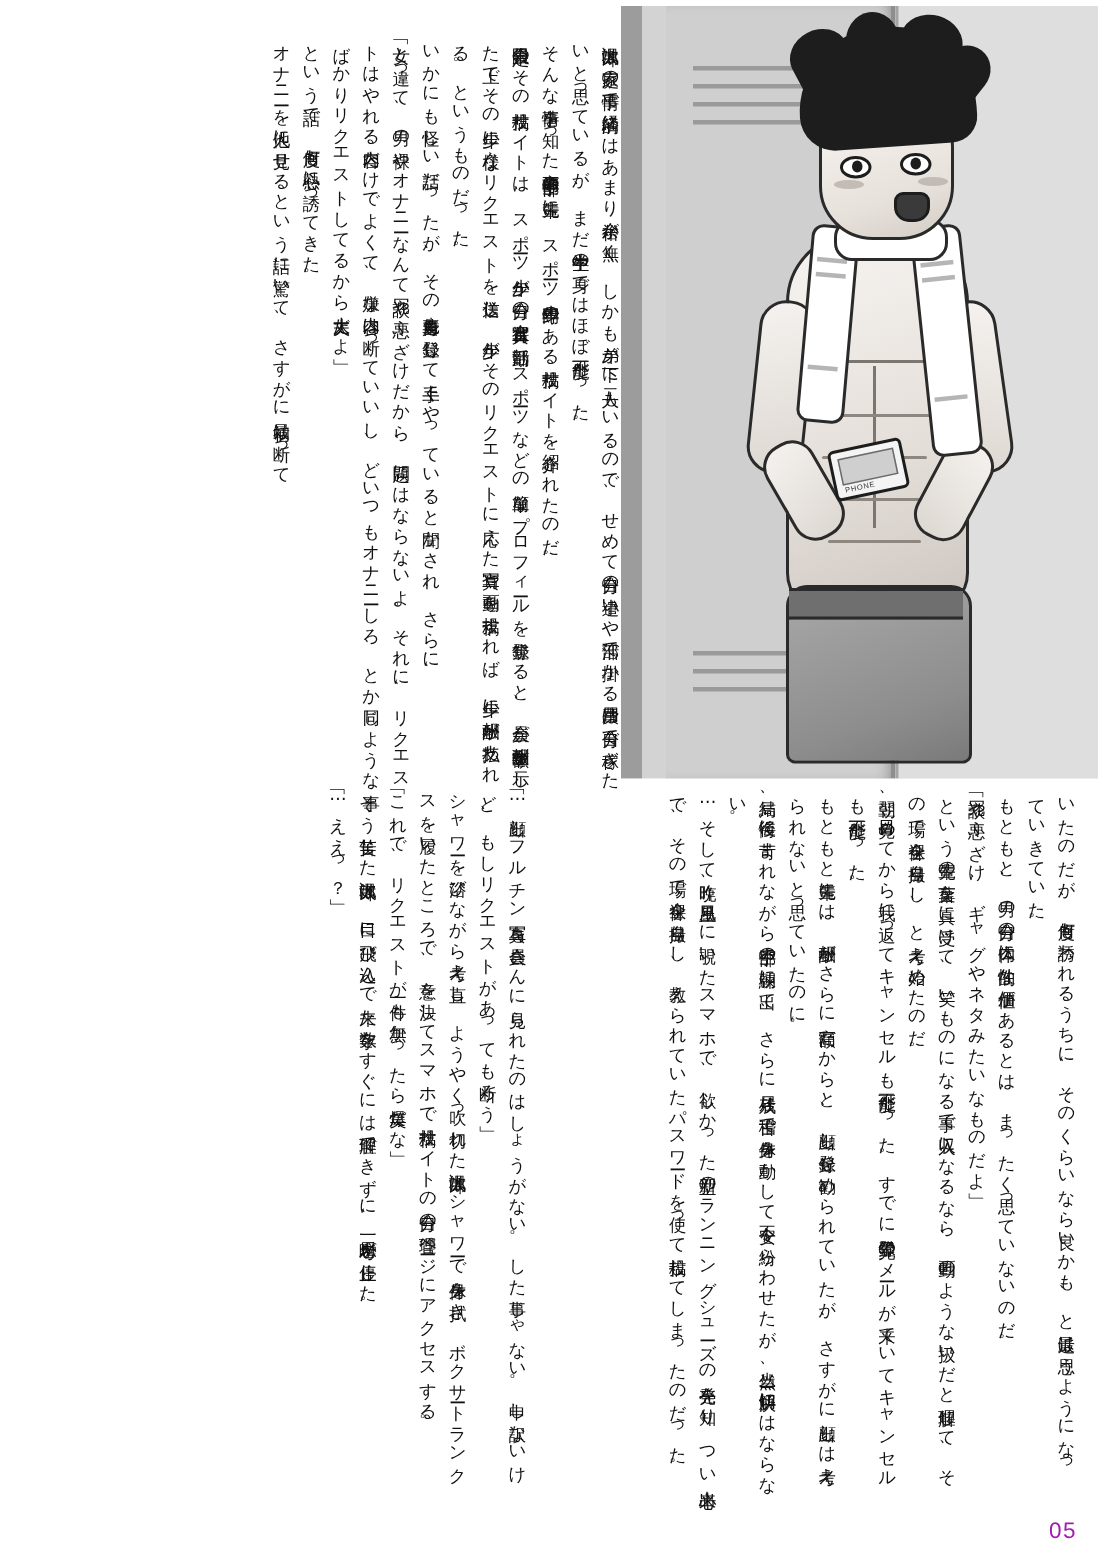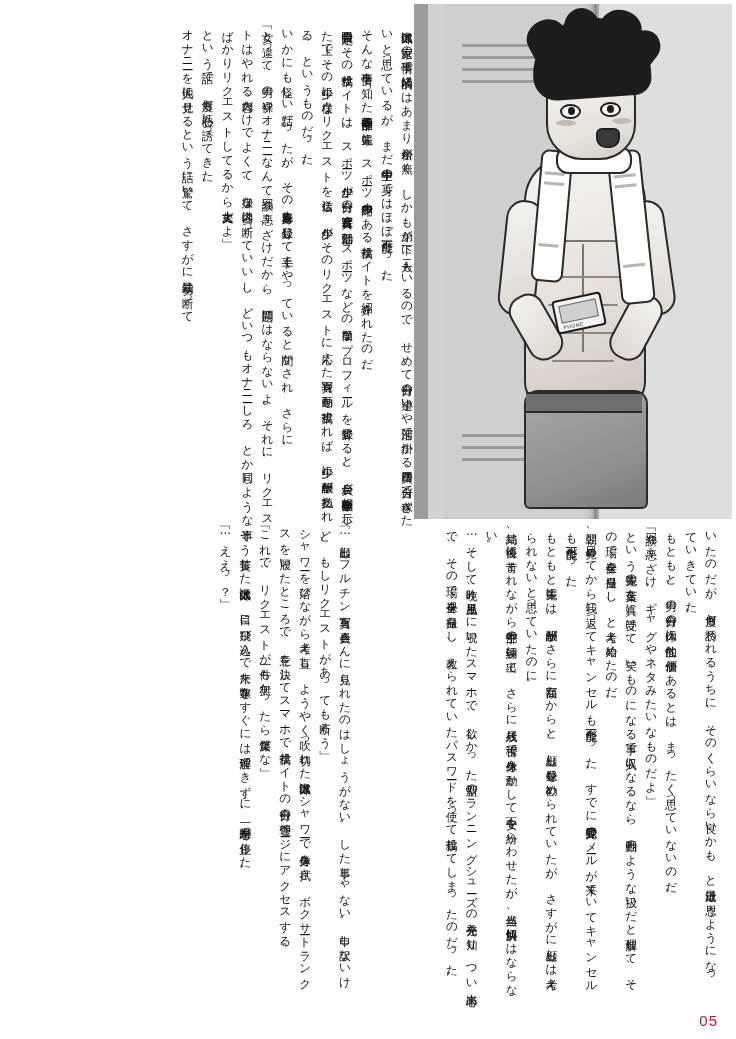--- a/index.html
+++ b/index.html
@@ -246,21 +246,21 @@
   .block-a { left: 24px;  top: 22px;  height: 500px; width: 392px; }
   .block-b { left: 24px;  top: 522px; height: 468px; width: 330px; }
   .block-c { left: 420px; top: 524px; height: 468px; width: 300px; }
 
   .page-num {
     position: absolute;
     right: 18px;
     bottom: 10px;
     font-family: "Liberation Sans", sans-serif;
     font-size: 15px;
-    color: #b91c1c;
+    color: #a21caf;
     letter-spacing: 1px;
   }
 </style>
 </head>
 <body>
 
 <div id="page">
 
   <div class="art">
     <div class="art-bg"></div>

